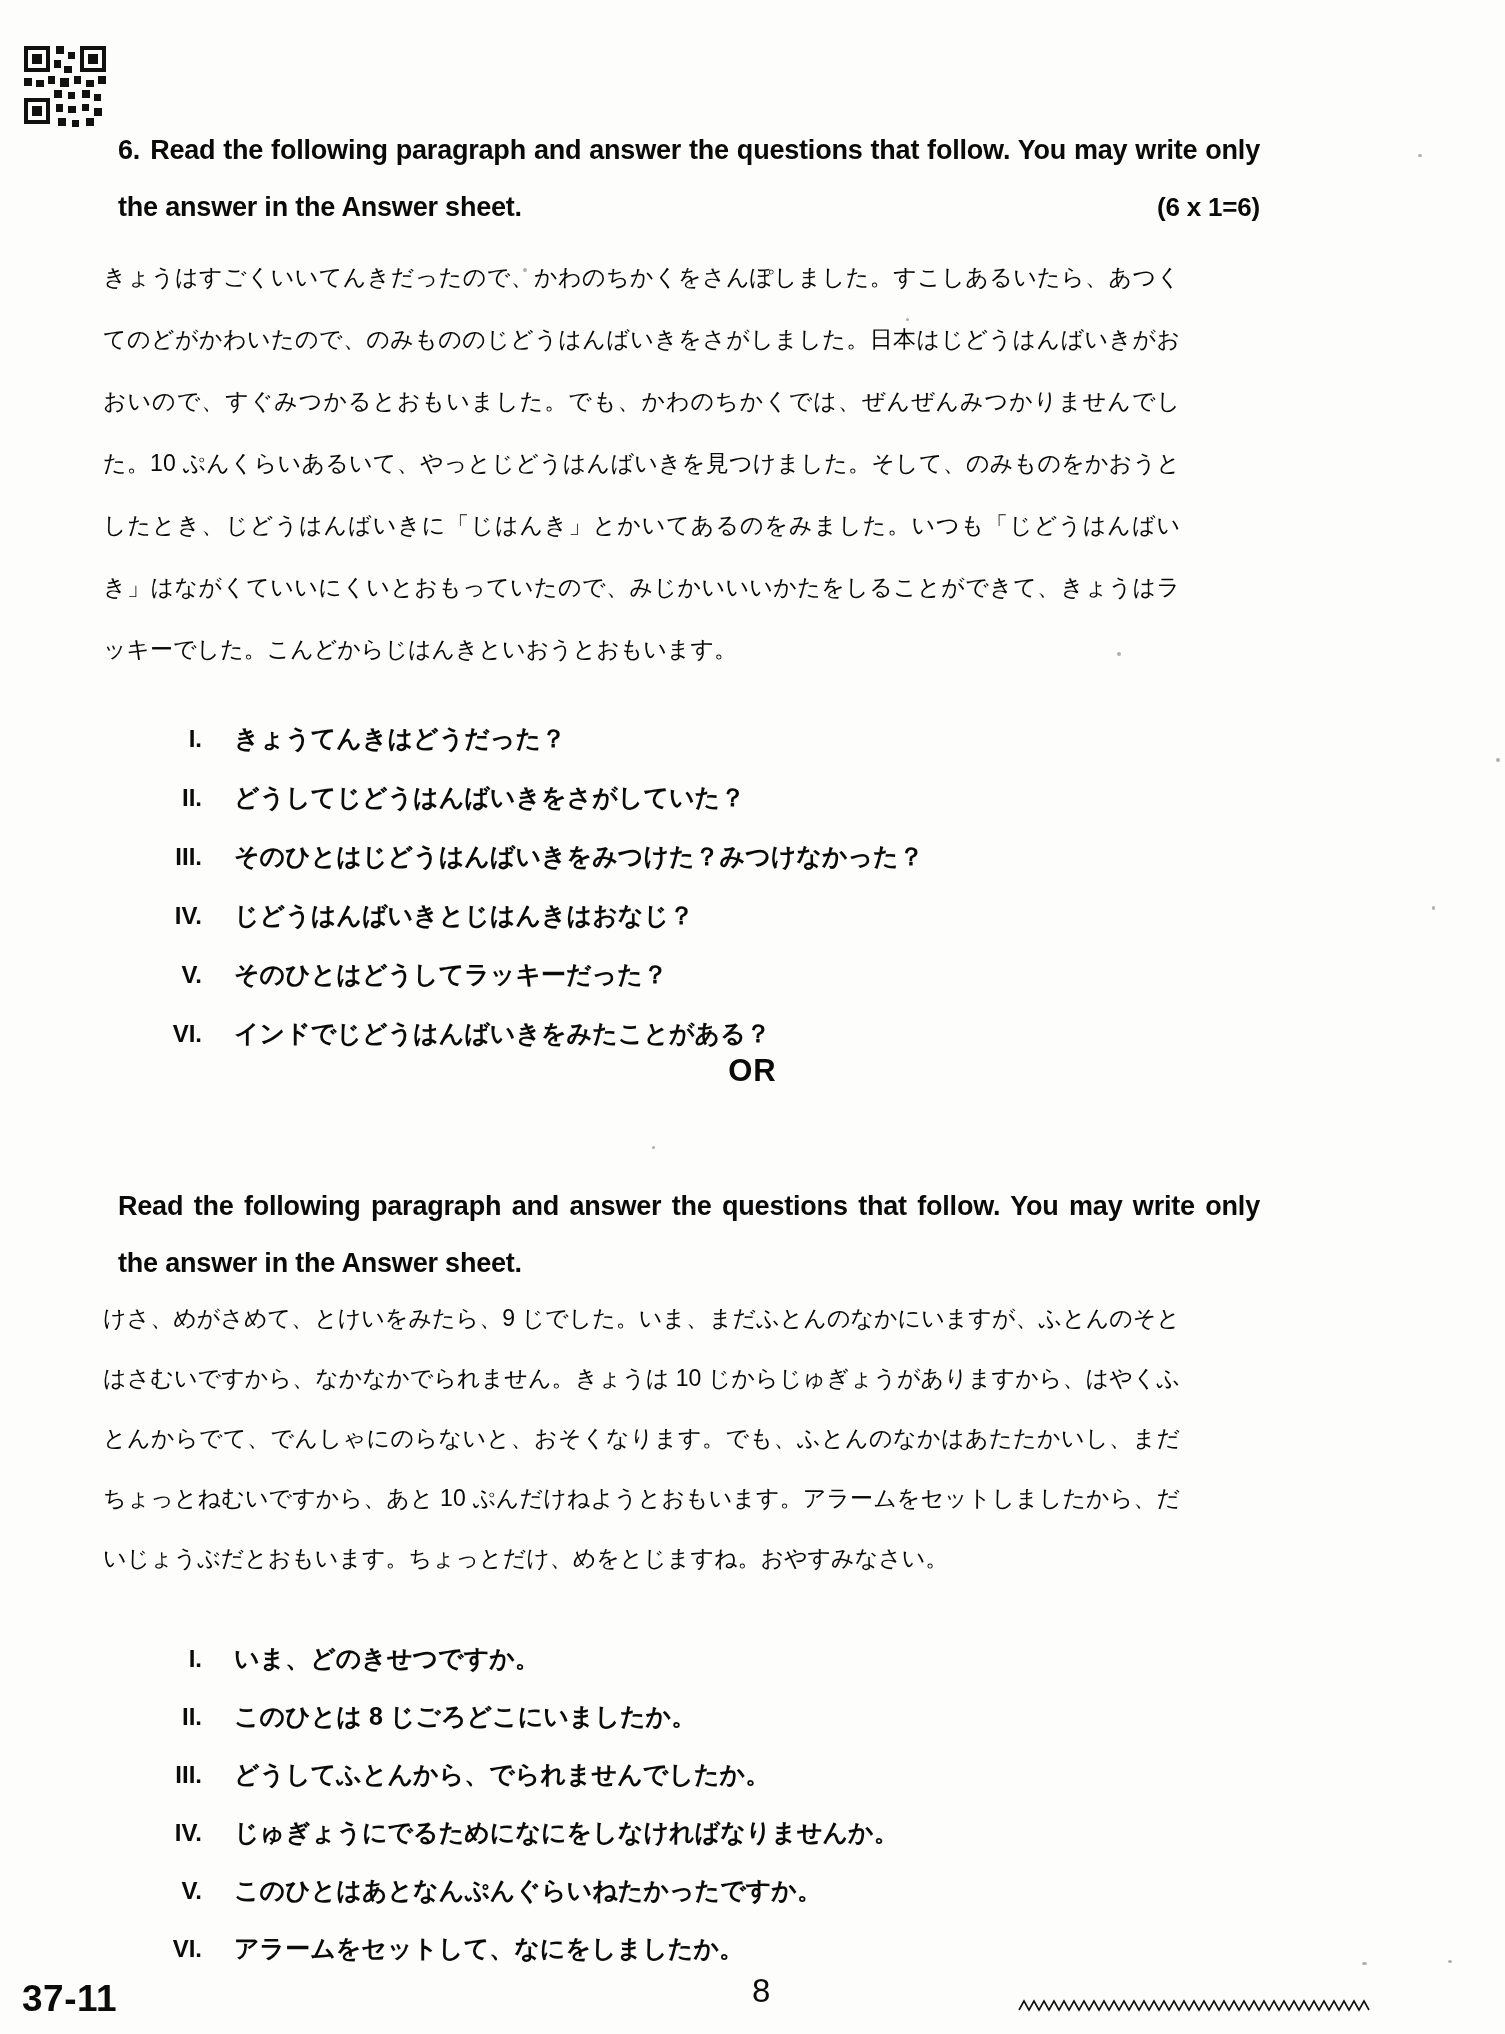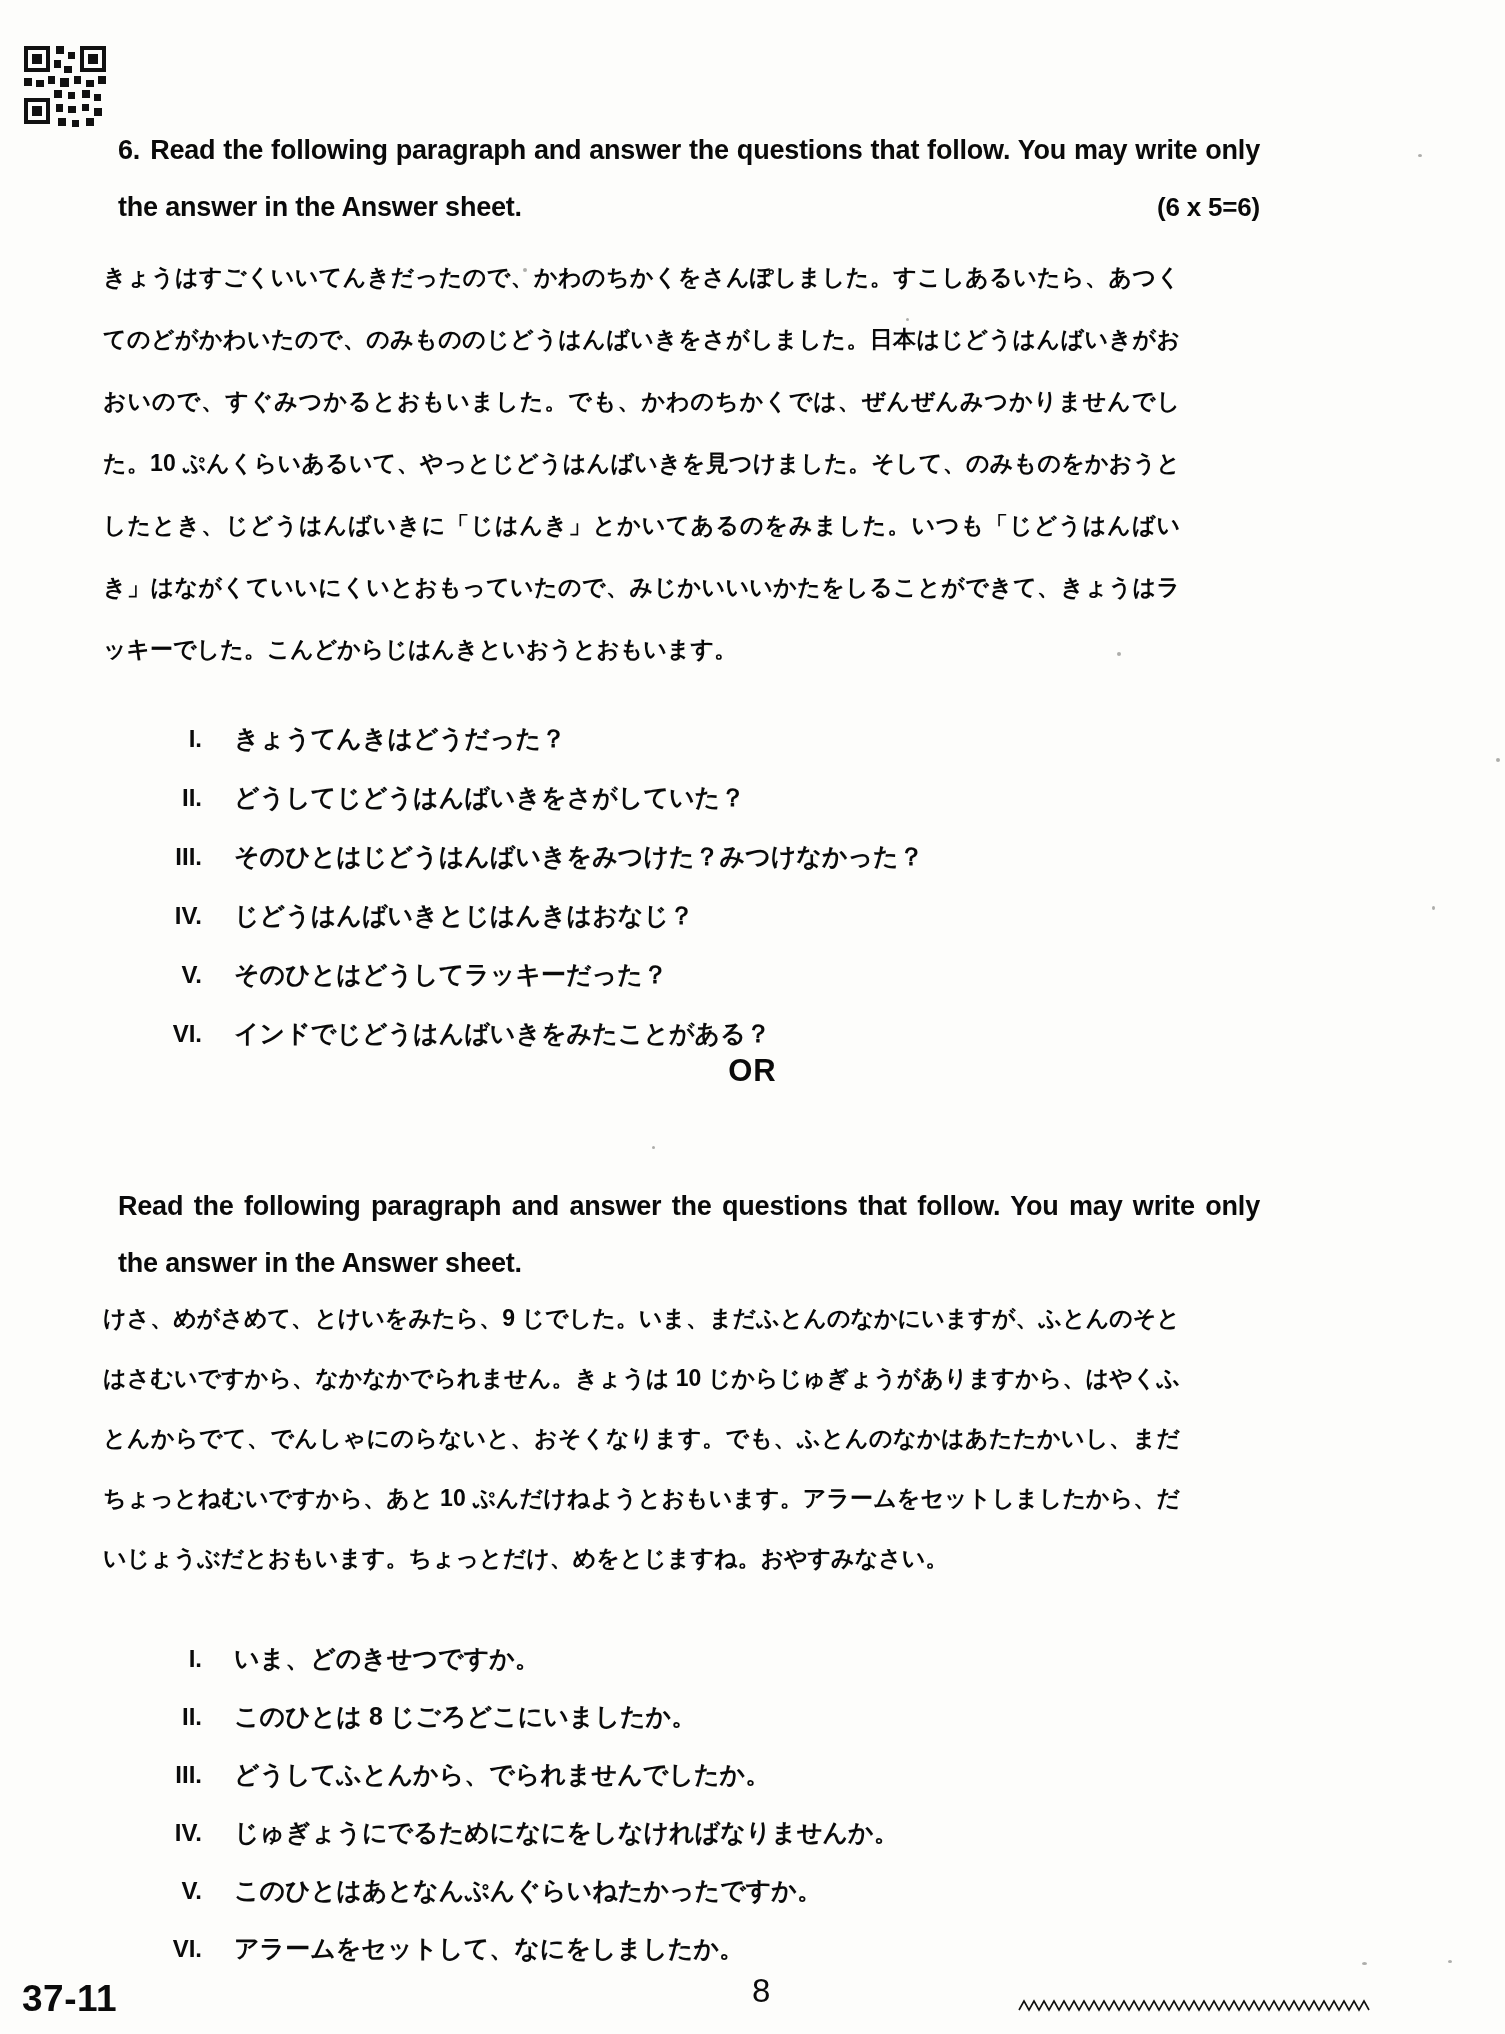--- a/index.html
+++ b/index.html
@@ -24,21 +24,21 @@
   .instr1{top:122px;}
   .instr2{top:1178px;}
   .marks{
     position:absolute;right:0;top:57px;
     font-size:26px;font-weight:700;white-space:nowrap;
   }
   .qnum-inline{margin-right:10px;}
   
   .passage{
     position:absolute;left:103px;width:1077px;
-    font-size:23px;font-weight:700;
+    font-size:23px;font-weight:400;
     text-align:justify;
     color:#080808;
   }
   .passage1{top:246px;line-height:62px;}
   .passage2{top:1288px;line-height:60px;}
   
   .or-divider{
     position:absolute;left:0;top:1053px;width:100%;
     text-align:center;font-size:31px;font-weight:700;letter-spacing:1px;
   }
@@ -101,21 +101,21 @@
       <rect x="58" y="58" width="7" height="7"></rect>
       <rect x="70" y="62" width="8" height="8"></rect>
       <rect x="34" y="72" width="8" height="8"></rect>
       <rect x="48" y="74" width="7" height="7"></rect>
       <rect x="62" y="72" width="8" height="8"></rect>
     </g>
   </svg>
 
   <div class="instr instr1">
     <span class="qnum-inline">6.</span><span>Read the following paragraph and answer the questions that follow. You may write only the answer in the Answer sheet.</span>
-    <span class="marks">(6 x 5=6)</span>
+    <span class="marks">(6 x 1=6)</span>
   </div>
 
   <div class="passage passage1">きょうはすごくいいてんきだったので、かわのちかくをさんぽしました。すこしあるいたら、あつくてのどがかわいたので、のみもののじどうはんばいきをさがしました。日本はじどうはんばいきがおおいので、すぐみつかるとおもいました。でも、かわのちかくでは、ぜんぜんみつかりませんでした。10 ぷんくらいあるいて、やっとじどうはんばいきを見つけました。そして、のみものをかおうとしたとき、じどうはんばいきに「じはんき」とかいてあるのをみました。いつも「じどうはんばいき」はながくていいにくいとおもっていたので、みじかいいいかたをしることができて、きょうはラッキーでした。こんどからじはんきといおうとおもいます。</div>
 
   <div class="qlist qlist1">
     <div class="q-row">
       <span class="q-numeral">I.</span>
       <span class="q-text">きょうてんきはどうだった？</span>
     </div>
     <div class="q-row">

